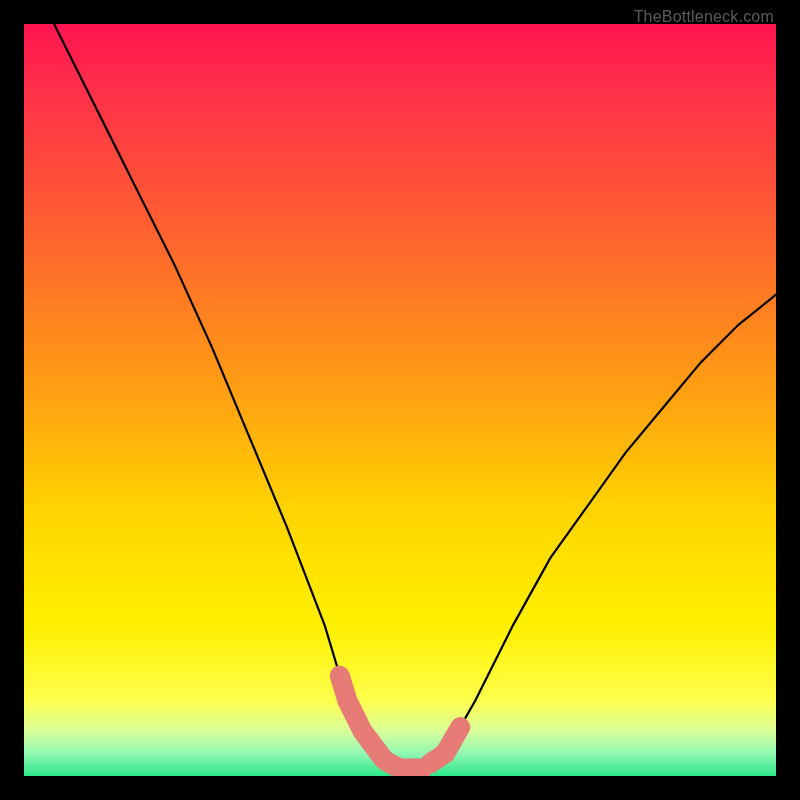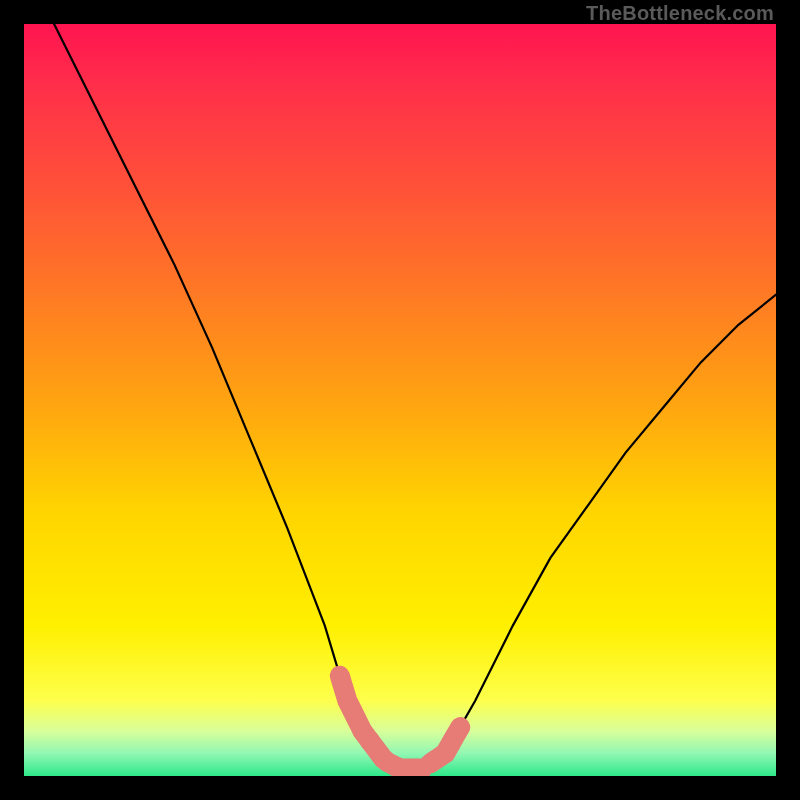--- a/index.html
+++ b/index.html
@@ -41,25 +41,25 @@
       #ffa311 50%,
       #ffd500 65%,
       #fff000 80%,
       #fdff4d 90%,
       #d9ff9a 94%,
       #91f7b3 97%,
       #2ee88a 100%);
   }
   .watermark {
     position: absolute;
-    top: 2px;
+    top: 8px;
     right: 26px;
     color: #5a5a5a;
-    font-size: 20px;
-    font-weight: 700;
+    font-size: 16px;
+    font-weight: 400;
     letter-spacing: 0.2px;
   }
   svg.curve {
     position: absolute;
     top: 0;
     left: 0;
   }
 </style>
 </head>
 <body>

